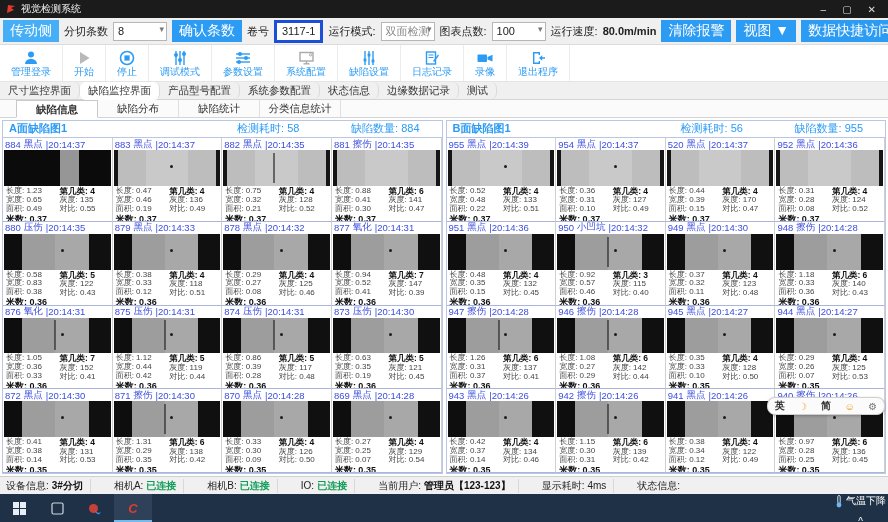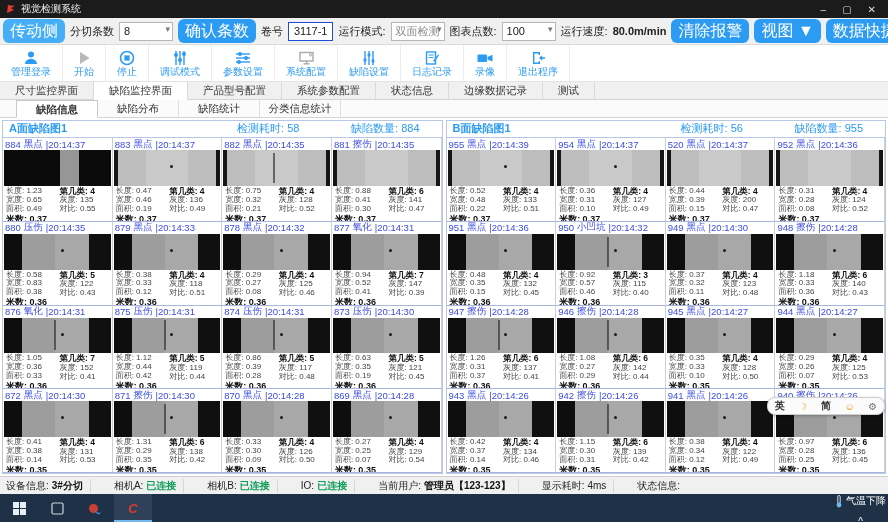--- a/index.html
+++ b/index.html
@@ -11,42 +11,42 @@
   }
   
   .titlebar{height:18px;background:#1b1b1b;color:#eee;display:flex;align-items:center;
     font-size:10px;padding:0 6px;gap:5px;flex:0 0 auto;}
   .titlebar .logo{width:10px;height:10px;}
   .titlebar .win-ctrls{margin-left:auto;display:flex;gap:16px;font-size:10px;color:#ddd;padding-right:6px;}
   .titlebar .win-ctrls span{cursor:default;}
   
   .toolbar1{height:26px;background:#f0f0f0;border-bottom:1px solid #dcdcdc;display:flex;
     align-items:center;gap:5px;padding:0 3px;font-size:11px;flex:0 0 auto;white-space:nowrap;}
-  .btn-blue{background:#2b9bf4;color:#fff;padding:3px 7px;border-radius:6px;font-size:16px;line-height:1.1;}
+  .btn-blue{background:#2b9bf4;color:#fff;padding:3px 7px;border-radius:0;font-size:14px;line-height:1.1;}
   .btn-ltblue{background:#46aef7;}
   .lbl{color:#222;}
   .combo{background:#fff;border:1px solid #b6b6b6;height:17px;display:flex;align-items:center;
     padding:0 4px;min-width:34px;position:relative;padding-right:14px;}
   .combo::after{content:"▾";position:absolute;right:2px;top:1px;font-size:9px;color:#777;}
   .combo.gray{color:#8a8a8a;}
-  .tinput{background:#fff;border:1px solid #1d4ed8;height:17px;display:flex;align-items:center;
+  .tinput{background:#fff;border:3px solid #1d4ed8;height:17px;display:flex;align-items:center;
     padding:0 5px;width:108px;}
   .bold{font-weight:bold;}
   .spacer{flex:1;}
   
   .toolbar2{height:36px;background:#fff;border-bottom:1px solid #e4e4e4;display:flex;
     align-items:stretch;flex:0 0 auto;}
   .tool{display:flex;flex-direction:column;align-items:center;justify-content:center;
     padding:2px 11px 1px;gap:1px;border-right:1px solid #ececec;cursor:default;}
   .tool .t-label{font-size:10px;color:#2b9bf4;line-height:1;}
   .tool svg{display:block;}
   
   .main-tabs{height:17px;background:#f0f0f0;display:flex;font-size:10.5px;
     border-bottom:1px solid #d5d5d5;flex:0 0 auto;}
-  .mtab{padding:0 15px;display:flex;align-items:center;border-right:1px solid #dadada;color:#333;}
+  .mtab{padding:0 8px;display:flex;align-items:center;border-right:1px solid #dadada;color:#333;border-radius:6px;}
   .mtab.active{background:#fff;border-bottom:1px solid #fff;margin-bottom:-1px;}
   
   .content{flex:1;display:flex;flex-direction:column;background:#fff;min-height:0;}
   .sub-tabs{height:17px;display:flex;font-size:10.5px;padding-left:16px;background:#fbfbfb;
     border-bottom:1px solid #d5d5d5;flex:0 0 auto;}
   .stab{min-width:68px;padding:0 6px;text-align:center;line-height:16px;border-right:1px solid #e0e0e0;color:#333;}
   .stab.active{background:#fff;border:1px solid #c9c9c9;border-bottom:1px solid #fff;margin-bottom:-1px;font-weight:bold;}
   .panels{flex:1;display:flex;gap:3px;padding:2px 2px 2px;min-height:0;}
   .panel{flex:1;border:1px solid #b9c6e4;display:flex;flex-direction:column;min-width:0;min-height:0;}
   .panel-hd{height:16px;display:flex;align-items:flex-start;font-size:11px;color:#2b9bf4;
@@ -728,21 +728,21 @@
     </div>
     <div class="cell-info">
       <div class="col-l">
                 <div>长度: 0.44</div>
                 <div>宽度: 0.39</div>
                 <div>面积: 0.15</div>
                 <div class="m-line">米数: 0.37</div>
               </div>
       <div class="col-r">
                 <div class="first">第几类: 4</div>
-                <div>灰度: 200</div>
+                <div>灰度: 170</div>
                 <div>对比: 0.47</div>
               </div>
     </div>
   </div>
 
   <div class="cell">
     <div class="cell-hd">
       <span class="c-id">952</span>
       <span class="c-type">黑点</span>
       <span class="c-time">|20:14:36</span>

